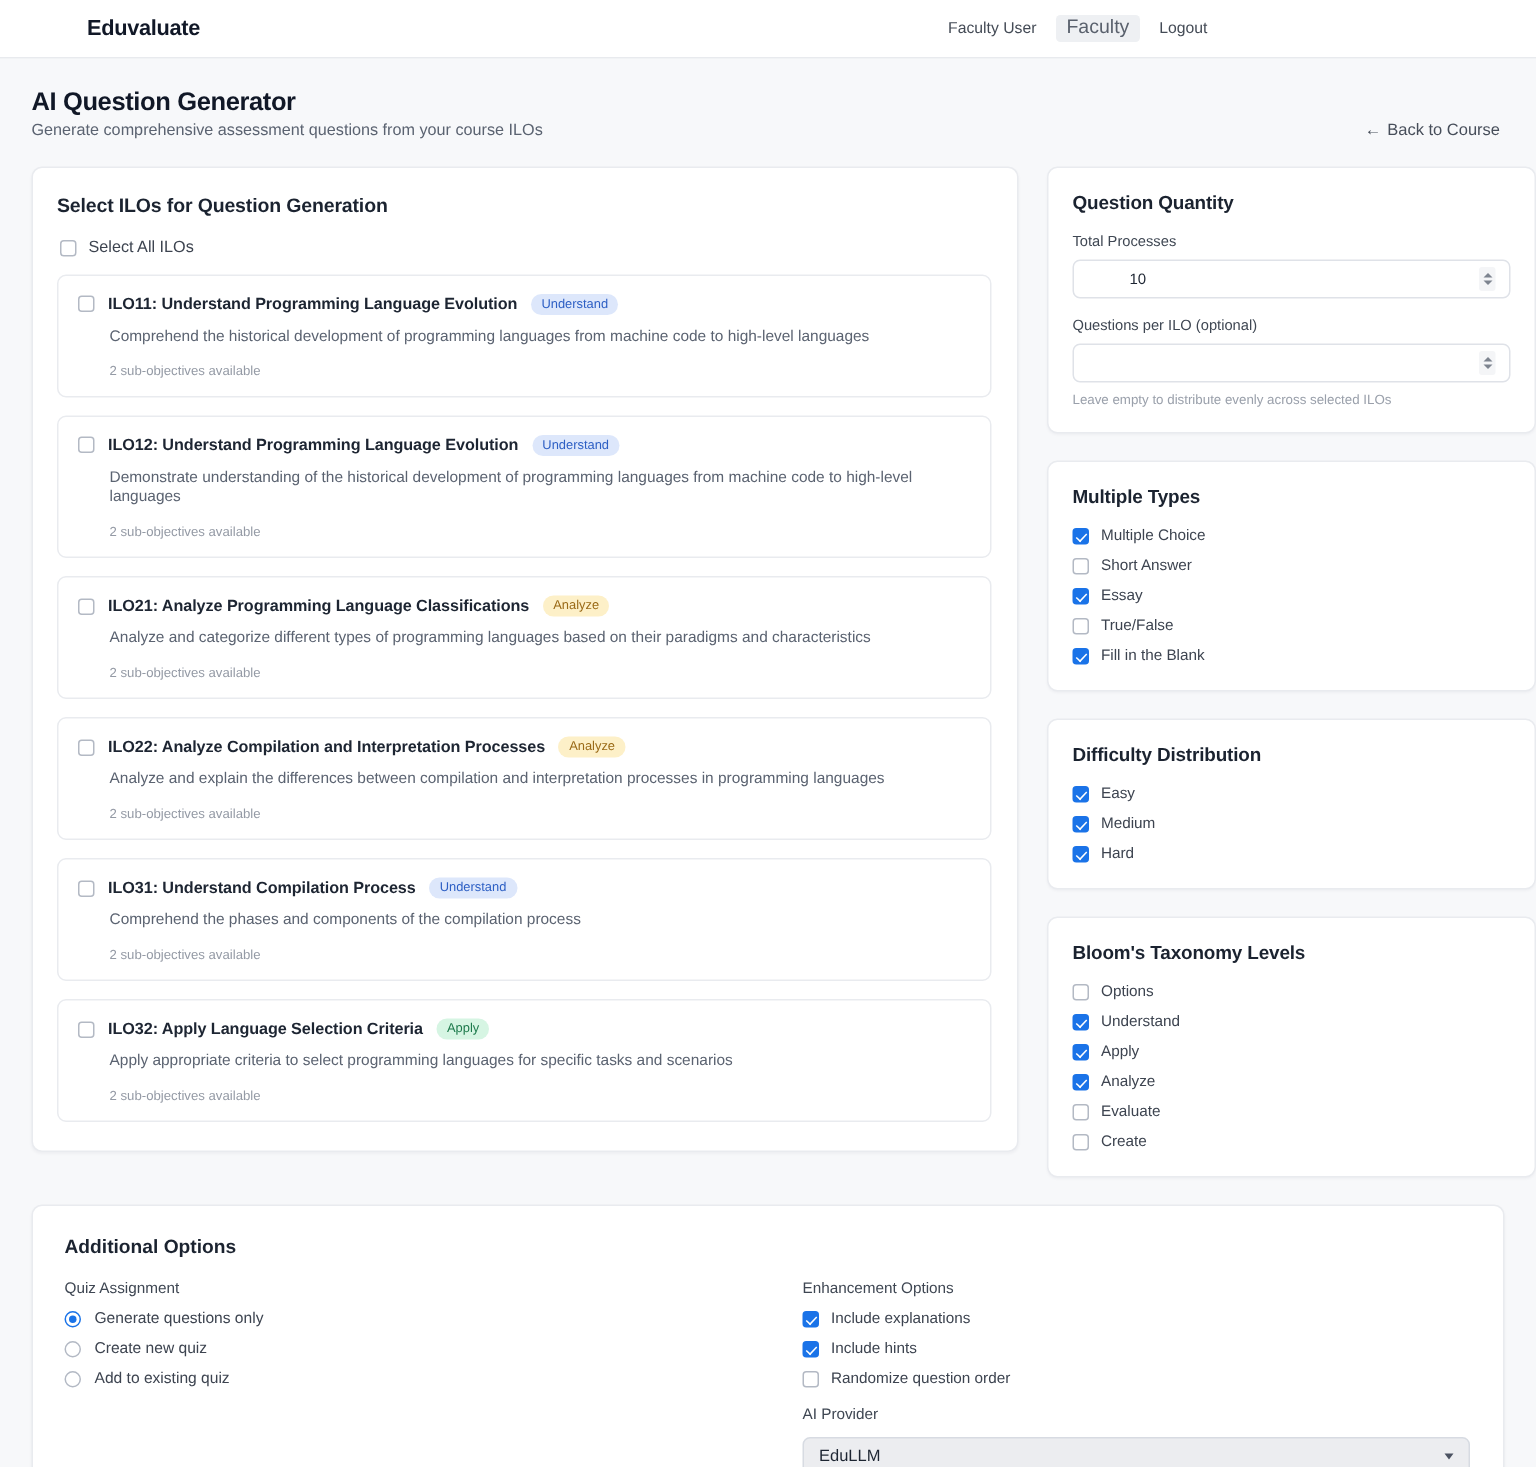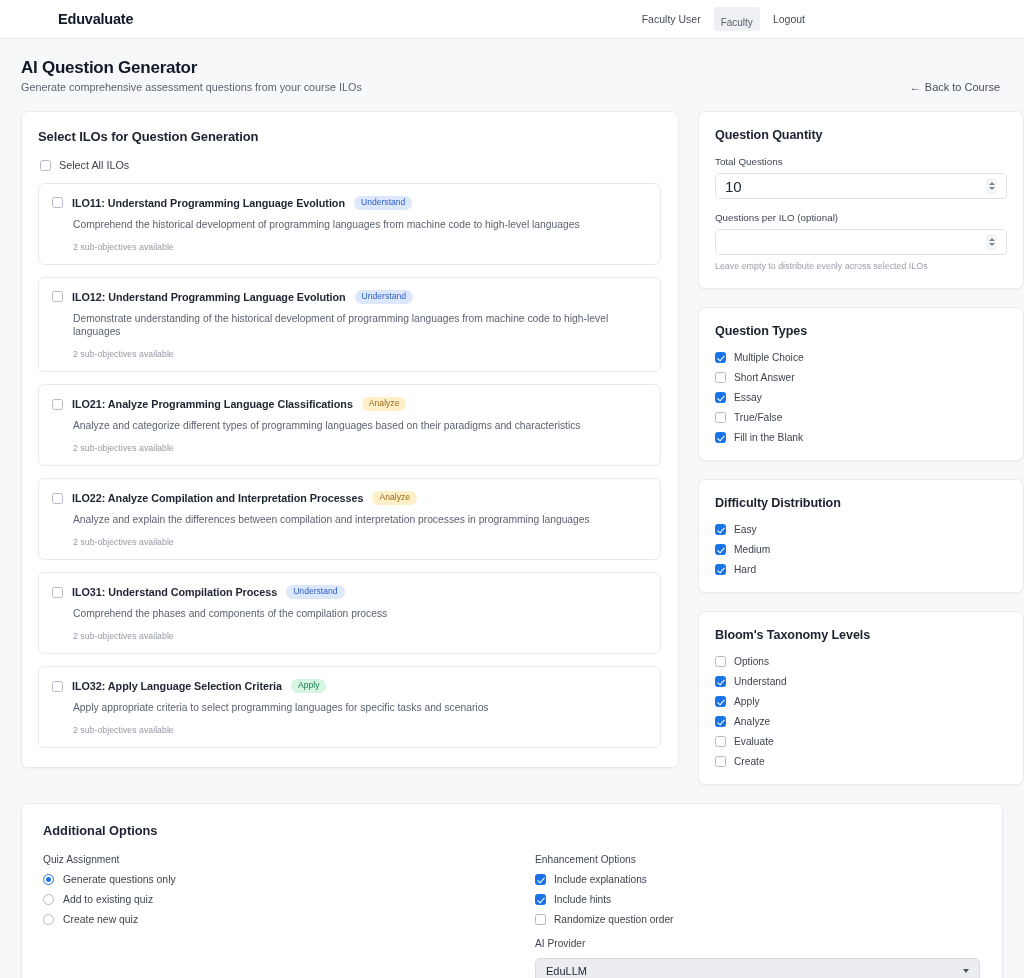--- a/index.html
+++ b/index.html
@@ -30,25 +30,25 @@
   }
   .nav-right {
     margin-left: auto;
     display: flex;
     align-items: center;
     gap: 13px;
     padding-right: 195px;
   }
   .nav-user { font-size: 10.5px; color: #444b56; }
   .nav-pill {
-    font-size: 10px;
+    font-size: 13px;
     color: #5a616d;
     background: #eef0f3;
     border-radius: 3px;
-    padding: 10px 7px 3px;
+    padding: 0 7px 3px;
   }
   .nav-logout { font-size: 10.5px; color: #444b56; }
 
   
   .page-head {
     padding: 19px 24px 18px 21px;
     display: flex;
     align-items: flex-start;
   }
   .page-title {
@@ -200,22 +200,23 @@
     height: 26px;
     border: 1px solid #dfe2e8;
     border-radius: 5px;
     background: #fff;
     display: flex;
     align-items: center;
     padding: 0 9px;
     margin-bottom: 13px;
   }
   .num-input .val {
-    font-size: 15px;
+    font-size: 10px;
     color: #1d2532;
+    margin-left: 28px;
   }
   .num-input.empty .val { color: #aab0ba; }
   .spinner {
     margin-left: auto;
     width: 11px;
     height: 16px;
     background: #f4f5f7;
     border-radius: 2px;
     display: flex;
     flex-direction: column;
@@ -403,42 +404,42 @@
           </div>
         </div>
     </div>
   </div>
 
   <div class="col-right">
 
     <div class="card side-card">
       <h2 class="side-title">Question Quantity</h2>
 
-      <label class="field-label">Total Questions</label>
+      <label class="field-label">Total Processes</label>
       <div class="num-input">
         <span class="val">10</span>
         <span class="spinner">
           <span class="up"></span>
           <span class="down"></span>
         </span>
       </div>
 
       <label class="field-label">Questions per ILO (optional)</label>
       <div class="num-input empty">
         <span class="val"></span>
         <span class="spinner">
           <span class="up"></span>
           <span class="down"></span>
         </span>
       </div>
       <p class="hint">Leave empty to distribute evenly across selected ILOs</p>
     </div>
 
     <div class="card side-card">
-      <h2 class="side-title">Question Types</h2>
+      <h2 class="side-title">Multiple Types</h2>
       <div id="question-types-list">
           <div class="check-row">
             <span class="cb checked"></span>
             <span class="cb-label">Multiple Choice</span>
           </div>
           <div class="check-row">
             <span class="cb"></span>
             <span class="cb-label">Short Answer</span>
           </div>
           <div class="check-row">
@@ -513,25 +514,25 @@
 
     <div class="addl-col-left">
       <span class="group-label">Quiz Assignment</span>
       <div id="quiz-assignment-list">
           <div class="radio-row">
             <span class="radio selected"></span>
             <span class="radio-label">Generate questions only</span>
           </div>
           <div class="radio-row">
             <span class="radio"></span>
-            <span class="radio-label">Add to existing quiz</span>
+            <span class="radio-label">Create new quiz</span>
           </div>
           <div class="radio-row">
             <span class="radio"></span>
-            <span class="radio-label">Create new quiz</span>
+            <span class="radio-label">Add to existing quiz</span>
           </div>
         </div>
     </div>
 
     <div class="addl-col-right">
       <span class="group-label">Enhancement Options</span>
       <div id="enhancement-list">
           <div class="check-row">
             <span class="cb checked"></span>
             <span class="cb-label">Include explanations</span>

